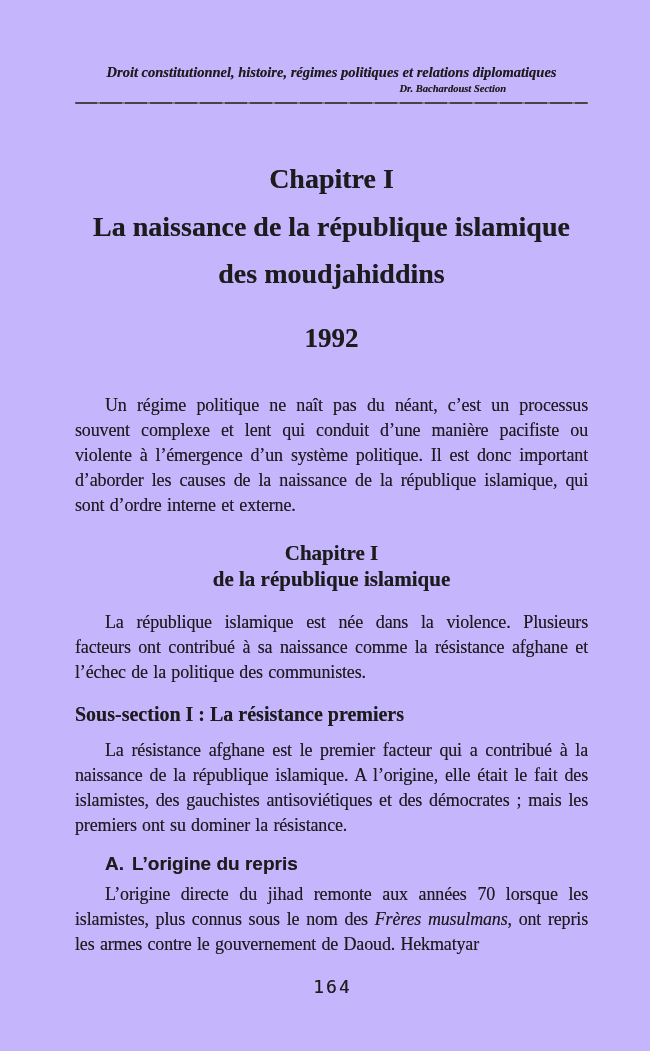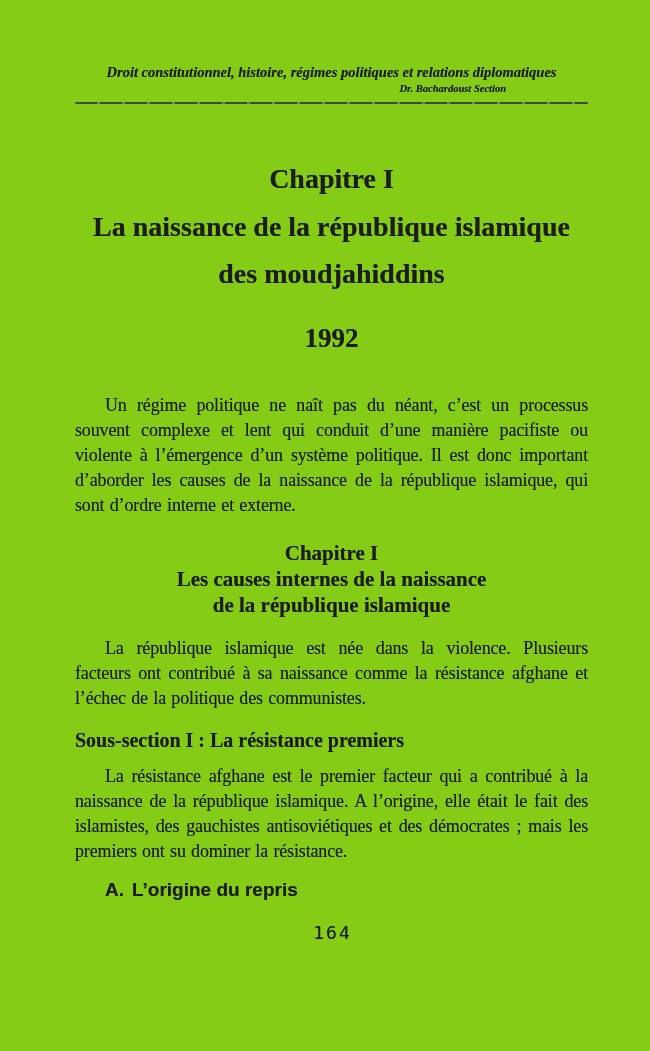--- a/index.html
+++ b/index.html
@@ -6,21 +6,21 @@
     margin: 0;
     padding: 0;
     background: #e8e8e8;
   }
   .page {
     position: relative;
     box-sizing: border-box;
     width: 650px;
     height: 1051px;
     margin: 0 auto;
-    background: #84cc16;
+    background: #c4b5fd;
     color: #1c1c1c;
     font-family: "Liberation Serif", "DejaVu Serif", serif;
     padding: 64px 62px 0 75px;
     overflow: hidden;
     text-shadow: 0 0 0.4px rgba(20,20,20,0.55);
   }
   .page * { margin: 0; }
 
   
   .running-title {
@@ -124,34 +124,34 @@
 
     <h1 class="chapter-label">Chapitre I</h1>
     <h1 class="chapter-line2">La naissance de la république islamique</h1>
     <h1 class="chapter-line3">des moudjahiddins</h1>
     <h1 class="chapter-year">1992</h1>
 
     <p class="para p-intro">Un régime politique ne naît pas du néant, c’est un processus souvent complexe et lent qui conduit d’une manière pacifiste ou violente à l’émergence d’un système politique. Il est donc important d’aborder les causes de la naissance de la république islamique, qui sont d’ordre interne et externe.</p>
 
     <div class="section-head">
       <div>Chapitre I</div>
-      <div>Les causes internes de la naissance</div>
       <div>de la république islamique</div>
     </div>
 
     <p class="para p-section-intro">La république islamique est née dans la violence. Plusieurs facteurs ont contribué à sa naissance comme la résistance afghane et l’échec de la politique des communistes.</p>
 
     <h2 class="subsection-title">Sous-section I : La résistance premiers</h2>
 
     <p class="para p-resistance">La résistance afghane est le premier facteur qui a contribué à la naissance de la république islamique. A l’origine, elle était le fait des islamistes, des gauchistes antisoviétiques et des démocrates ; mais les premiers ont su dominer la résistance.</p>
 
     <h3 class="subheading-a">
       <span class="a-label">A.</span><span>L’origine du repris</span>
     </h3>
 
+    <p class="para p-jihad"><span>L’origine directe du jihad remonte aux années 70 lorsque les islamistes, plus connus sous le nom des </span><span class="italic-term">Frères musulmans</span><span>, ont repris les armes contre le gouvernement de Daoud. Hekmatyar</span></p>
 
   </main>
 
   <footer>
     <div class="page-number">164</div>
   </footer>
 
 </div>
 
 </body></html>

